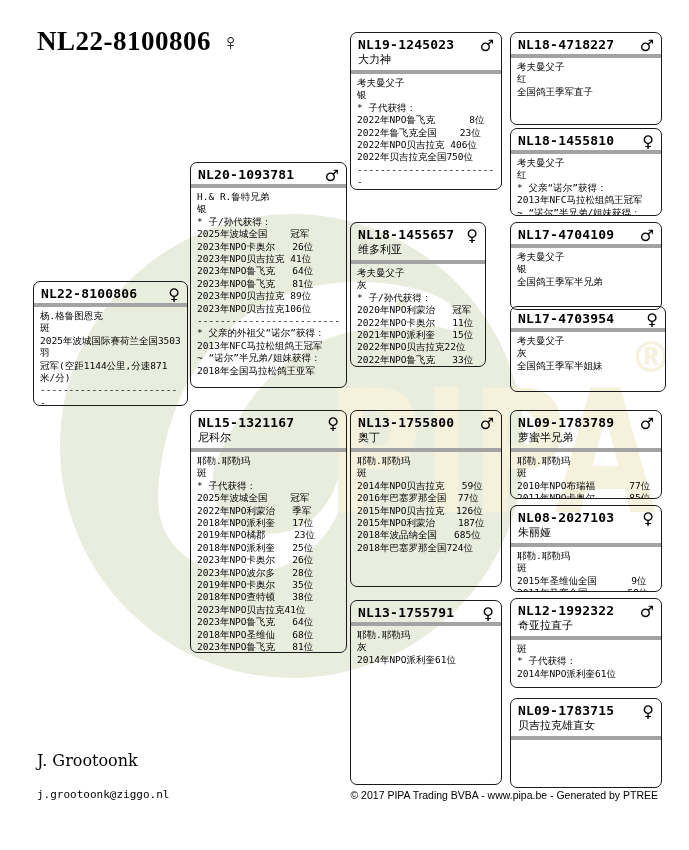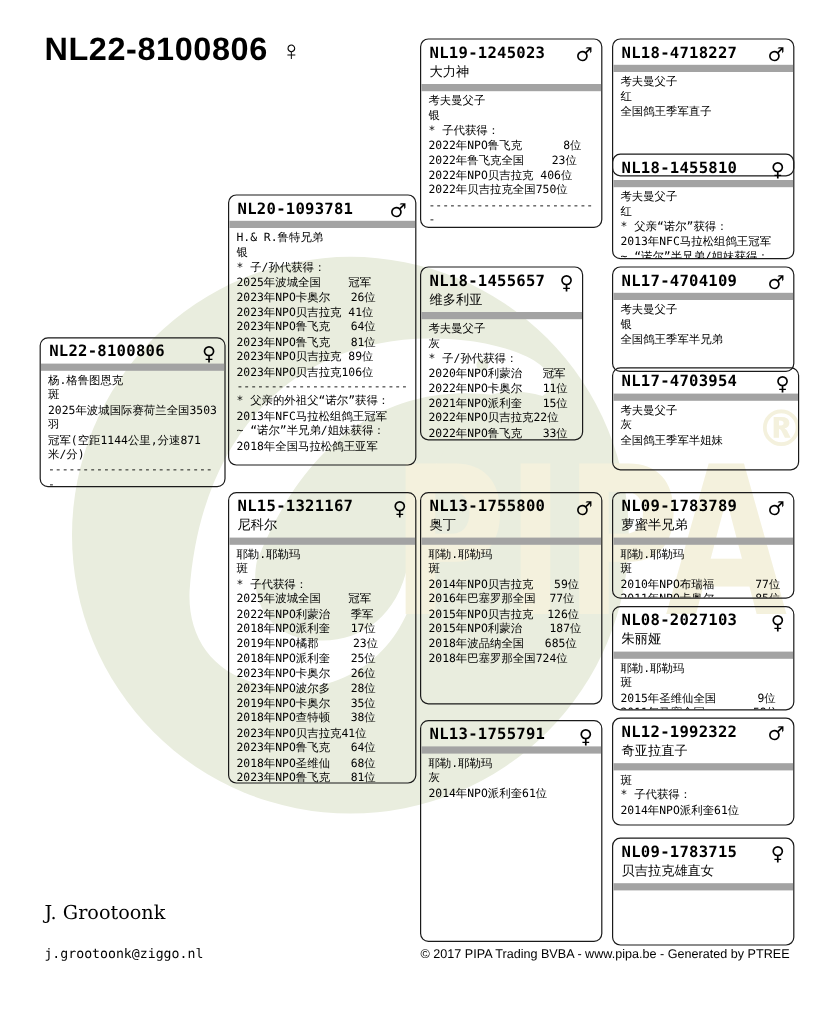--- a/index.html
+++ b/index.html
@@ -2,27 +2,27 @@
 <html><head>
 <meta charset="utf-8">
 <style>
   * { margin:0; padding:0; box-sizing:border-box; }
   html,body { background:#fff; }
   body { width:689px; height:850px; font-family:"DejaVu Sans", sans-serif; color:#000; }
   .page { position:relative; width:689px; height:850px; background:#fff; overflow:hidden; }
 
   .watermark { position:absolute; left:0; top:0; width:689px; height:850px; z-index:0; }
 
-  .title { position:absolute; left:37px; top:26px; z-index:2; font-family:Liberation Sans, sans-serif;
+  .title { position:absolute; left:37px; top:26px; z-index:2; font-family:Liberation Serif, serif;
            font-weight:bold; font-size:27px; letter-spacing:0.5px; white-space:nowrap; }
   .title .sex-glyph { font-size:23px; margin-left:11px; font-weight:bold; }
 
   .box { position:absolute; border:1.4px solid #1a1a1a; border-radius:7px; background:transparent;
          z-index:1; overflow:hidden; }
-  .box-header { position:relative; border-bottom:6px solid #a3a3a3; padding:4px 26px 2px 7px; min-height:25px; }
+  .box-header { position:relative; border-bottom:4px solid #a3a3a3; padding:4px 26px 2px 7px; min-height:25px; }
   .ring { font-family:"DejaVu Sans Mono", monospace; font-weight:bold; font-size:13px;
           letter-spacing:0.2px; line-height:15px; white-space:nowrap; }
   .bird-name { font-size:11px; line-height:14px; padding:1px 0 1px 0; font-family:"DejaVu Sans", sans-serif; }
   .bird-name:empty { display:none; }
   .sex { position:absolute; right:7px; top:5px; font-size:16px; font-weight:bold; line-height:16px; }
   .box-body { padding:3px 6px 3px 6px; font-size:9.5px; line-height:12.4px; white-space:pre-wrap;
               font-family:"DejaVu Sans Mono", monospace; }
 
   .footer-name  { position:absolute; left:37px; top:751px; z-index:2; font-family:"DejaVu Serif", serif;
                   font-weight:normal; font-size:16px; }
@@ -167,21 +167,21 @@
     <div class="box-header">
       <div class="ring">NL13-1755791</div>
 
       <div class="sex">♀</div>
     </div>
     <div class="box-body">耶勒.耶勒玛
 灰
 2014年NPO派利奎61位</div>
   </div>
 
-  <div class="box" style="left:510px; top:32px; width:152px; height:115px">
+  <div class="box" style="left:510px; top:32px; width:152px; height:93px">
     <div class="box-header">
       <div class="ring">NL18-4718227</div>
 
       <div class="sex">♂</div>
     </div>
     <div class="box-body">考夫曼父子
 红
 全国鸽王季军直子</div>
   </div>
 

